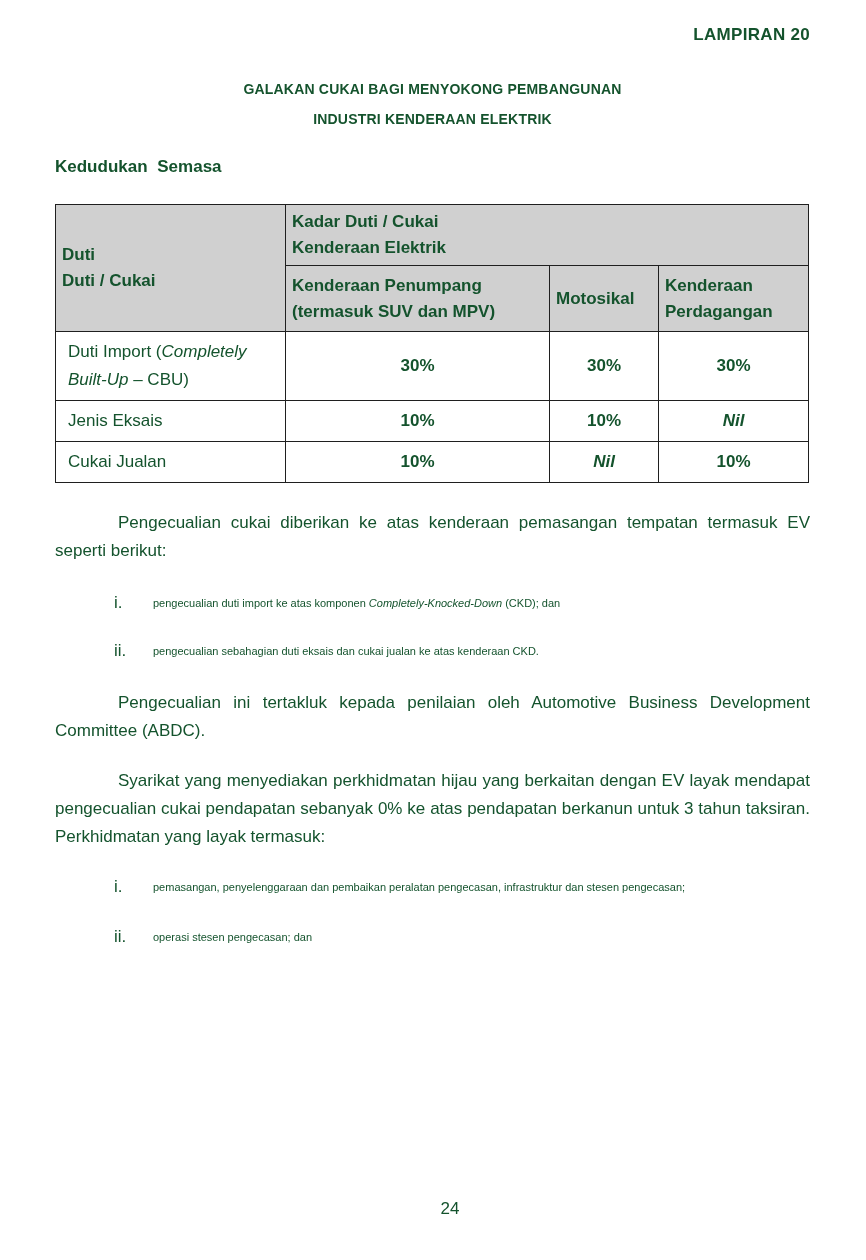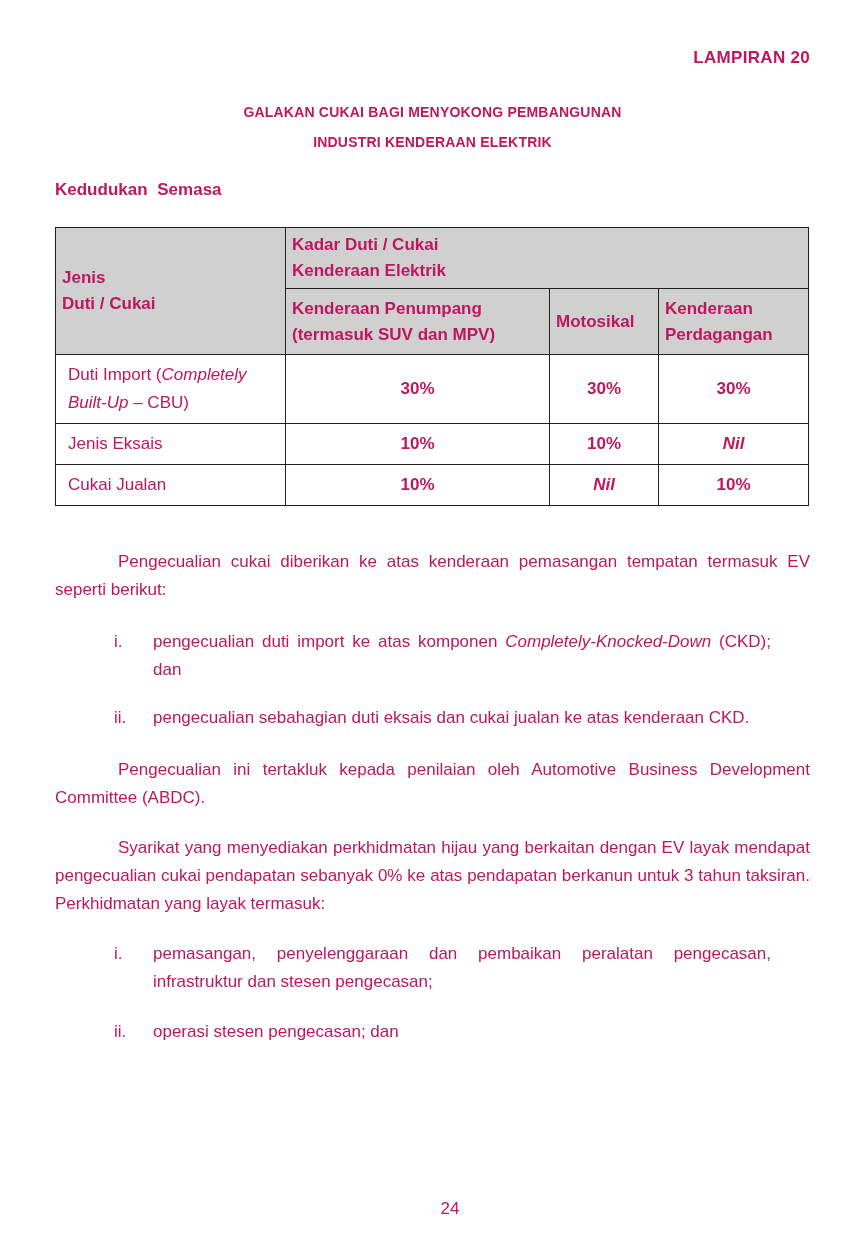--- a/index.html
+++ b/index.html
@@ -2,26 +2,26 @@
 <html><head>
 <meta charset="utf-8">
 <style>
   html, body { margin: 0; padding: 0; background: #e8e8e8; }
   .page {
     position: relative;
     width: 866px;
     height: 1260px;
     margin: 0 auto;
     background: #ffffff;
-    color: #be185d;
+    color: #14532d;
     font-family: "Liberation Sans", sans-serif;
     font-size: 17px;
     overflow: hidden;
     box-sizing: border-box;
-    padding: 47px 56px 0 55px;
+    padding: 24px 56px 0 55px;
   }
   .annex {
     text-align: right;
     font-weight: bold;
     font-size: 17px;
     line-height: 22px;
     letter-spacing: 0.3px;
   }
   .doc-title {
     margin-top: 28px;
@@ -39,21 +39,21 @@
     word-spacing: 5px;
   }
   .para {
     margin: 0;
     text-align: justify;
     font-size: 17px;
     line-height: 28px;
     text-indent: 63px;
   }
   .para.m1 { margin-top: 30px; }
-  .para.m2 { margin-top: 42px; }
+  .para.m2 { margin-top: 26px; }
   .para.m3 { margin-top: 24px; }
   .para.m4 { margin-top: 22px; }
 
   table.duty {
     margin-top: 26px;
     border-collapse: collapse;
     width: 753px;
     table-layout: fixed;
   }
   table.duty th, table.duty td {
@@ -97,21 +97,21 @@
   }
   .rlist-item .marker {
     flex: 0 0 39px;
     line-height: 28px;
     font-size: 17px;
   }
   .rlist-item .itext {
     flex: 1 1 auto;
     text-align: justify;
     line-height: 28px;
-    font-size: 17px;
+    font-size: 11px;
   }
   .rlist-item.g1 { margin-top: 24px; }
   .rlist-item.g2 { margin-top: 20px; }
   .rlist-item.g3 { margin-top: 22px; }
   .page-footer {
     position: absolute;
     left: 17px;
     bottom: 40px;
     width: 100%;
     text-align: center;
@@ -138,21 +138,21 @@
   <table class="duty">
     <colgroup>
       <col class="c1">
         <col class="c2">
         <col class="c3">
         <col class="c4">
     </colgroup>
     <tbody>
       <tr class="hrow1">
         <th rowspan="2">
-          <div>Jenis</div>
+          <div>Duti</div>
           <div>Duti / Cukai</div>
         </th>
         <th colspan="3">
           <div>Kadar Duti / Cukai</div>
           <div>Kenderaan Elektrik</div>
         </th>
       </tr>
       <tr class="hrow2">
         <th>Kenderaan Penumpang (termasuk SUV dan MPV)</th>
         <th>Motosikal</th>

